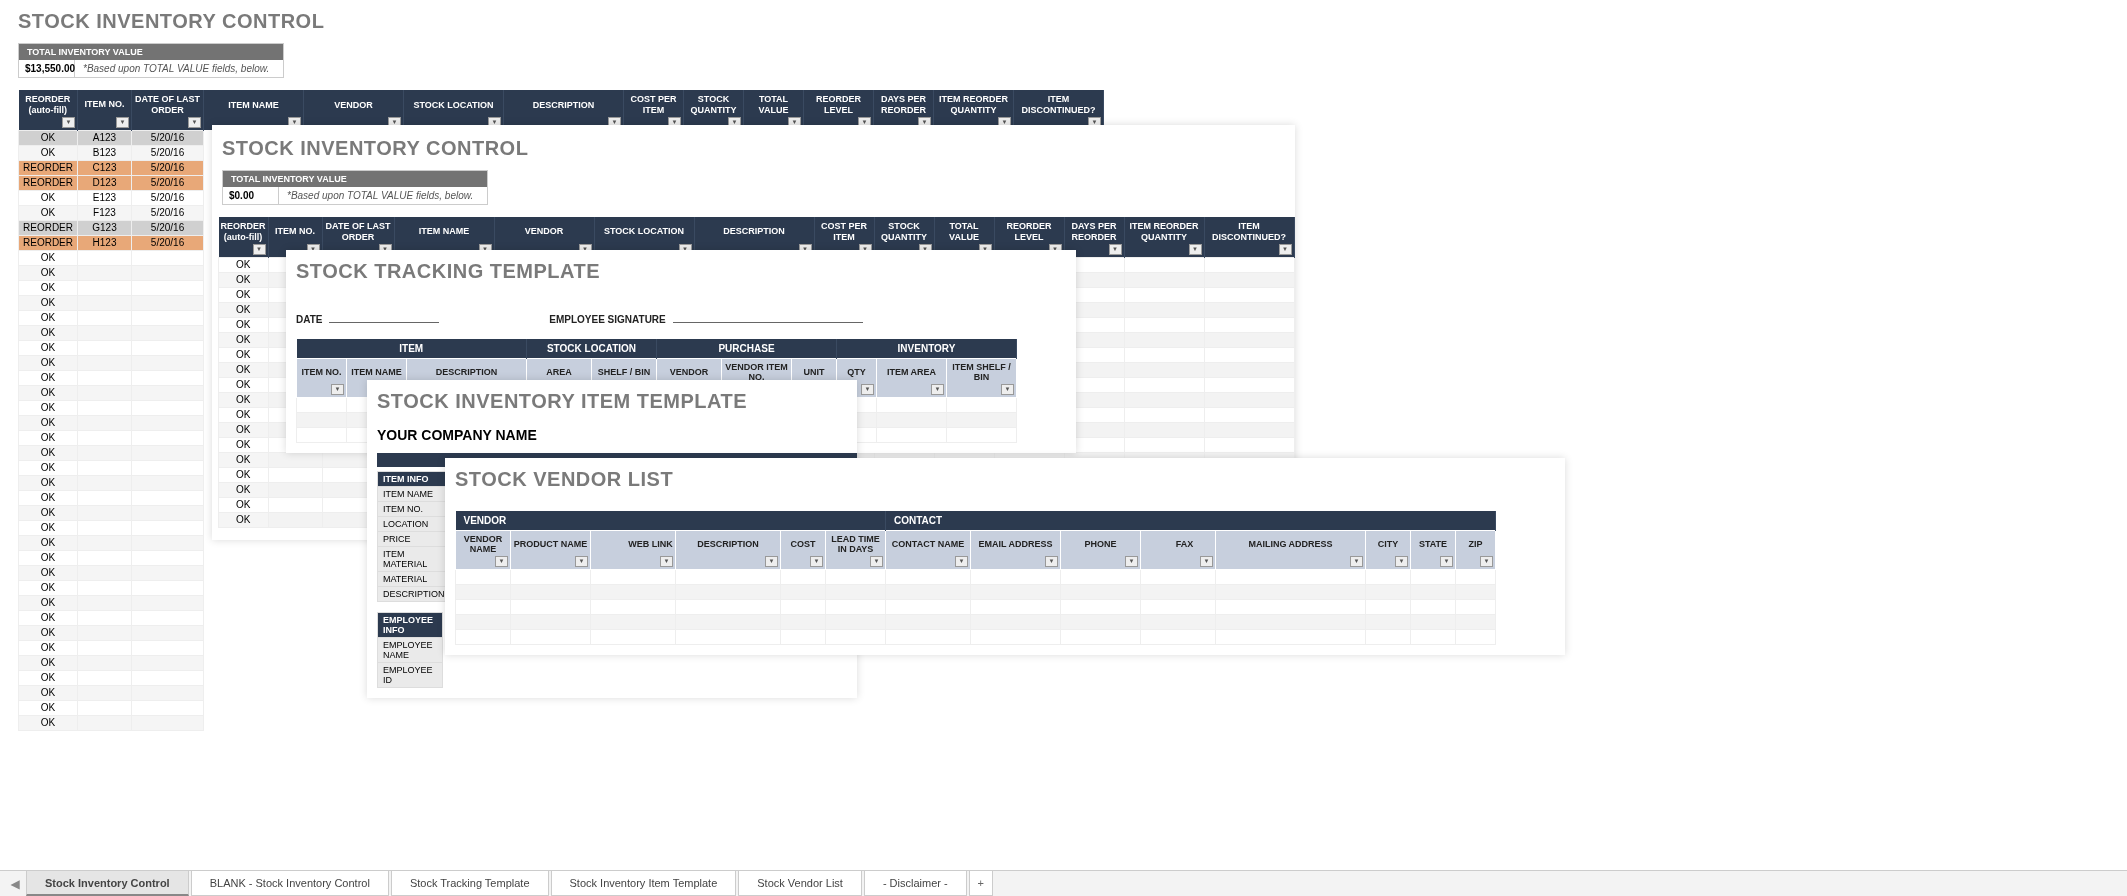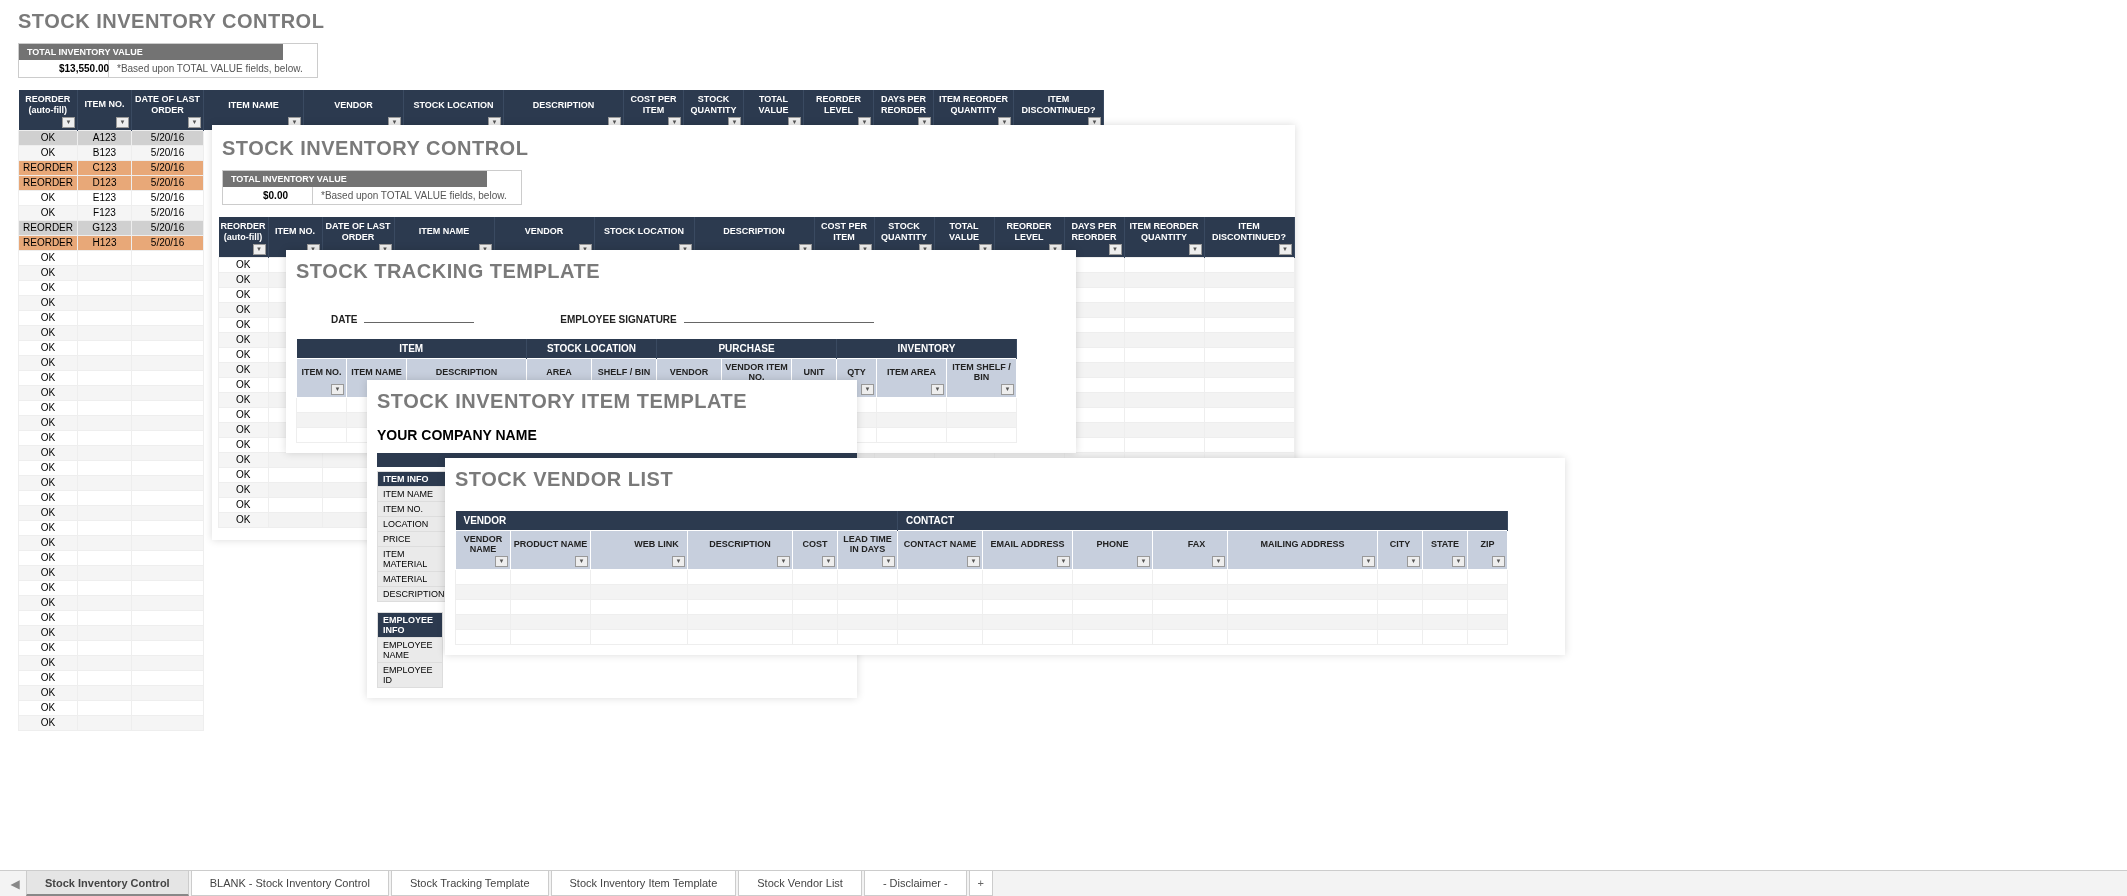--- a/index.html
+++ b/index.html
@@ -26,24 +26,24 @@
     font-weight: bold;
     padding: 3px 8px;
   }
   .summary-row { display: flex; }
   .summary-val {
     font-size: 10px;
     font-weight: bold;
     padding: 3px 6px;
     border-right: 1px solid #ccc;
     background:#fff;
-    margin-left:34px;
   }
   .summary-note {
     font-size: 10px;
+    font-style: italic;
     padding: 3px 8px;
     color: #555;
     background:#fff;
   }
 
   table { border-collapse: collapse; }
   th.hdr {
     background: #2c3a4f;
     color: #fff;
     font-size: 9px;
@@ -731,21 +731,21 @@
           <td class="empty"></td>
           <td class="empty"></td>
         </tr>
       </tbody>
   </table>
 </div>
 
 <div class="panel" style="left:286px;top:250px;padding:10px;width:790px;">
   <div class="title">STOCK TRACKING TEMPLATE</div>
   <div style="height:26px"></div>
-  <div style="display:flex;gap:86px;margin-left:35px;">
+  <div style="display:flex;gap:110px;">
     <div>
       <span class="field-label">DATE</span>
       <div class="underline" style="width:110px;display:inline-block;margin-left:4px;"></div>
     </div>
     <div>
       <span class="field-label">EMPLOYEE SIGNATURE</span>
       <div class="underline" style="width:190px;display:inline-block;margin-left:4px;"></div>
     </div>
   </div>
   <div style="height:14px"></div>
@@ -875,21 +875,21 @@
   <div style="height:20px"></div>
   <table>
     <thead>
       <tr id="vendor-band-row">
           <th class="gband" colspan="6" style="text-align: left; padding-left: 8px;">VENDOR</th>
           <th class="gband" colspan="8" style="text-align: left; padding-left: 8px;">CONTACT</th>
         </tr>
       <tr id="vendor-hdr-row">
           <th class="sub" style="width: 55px;">VENDOR NAME<div class="filter-btn">▼</div></th>
           <th class="sub" style="width: 80px;">PRODUCT NAME<div class="filter-btn">▼</div></th>
-          <th class="sub" style="width: 97px; padding-left: 37px;">WEB LINK<div class="filter-btn">▼</div></th>
+          <th class="sub" style="width: 85px; padding-left: 37px;">WEB LINK<div class="filter-btn">▼</div></th>
           <th class="sub" style="width: 105px;">DESCRIPTION<div class="filter-btn">▼</div></th>
           <th class="sub" style="width: 45px;">COST<div class="filter-btn">▼</div></th>
           <th class="sub" style="width: 60px; text-align: center;">LEAD TIME IN DAYS<div class="filter-btn">▼</div></th>
           <th class="sub" style="width: 85px;">CONTACT NAME<div class="filter-btn">▼</div></th>
           <th class="sub" style="width: 90px;">EMAIL ADDRESS<div class="filter-btn">▼</div></th>
           <th class="sub" style="width: 80px;">PHONE<div class="filter-btn">▼</div></th>
           <th class="sub" style="width: 75px; padding-left: 15px;">FAX<div class="filter-btn">▼</div></th>
           <th class="sub" style="width: 150px;">MAILING ADDRESS<div class="filter-btn">▼</div></th>
           <th class="sub" style="width: 45px;">CITY<div class="filter-btn">▼</div></th>
           <th class="sub" style="width: 45px;">STATE<div class="filter-btn">▼</div></th>

